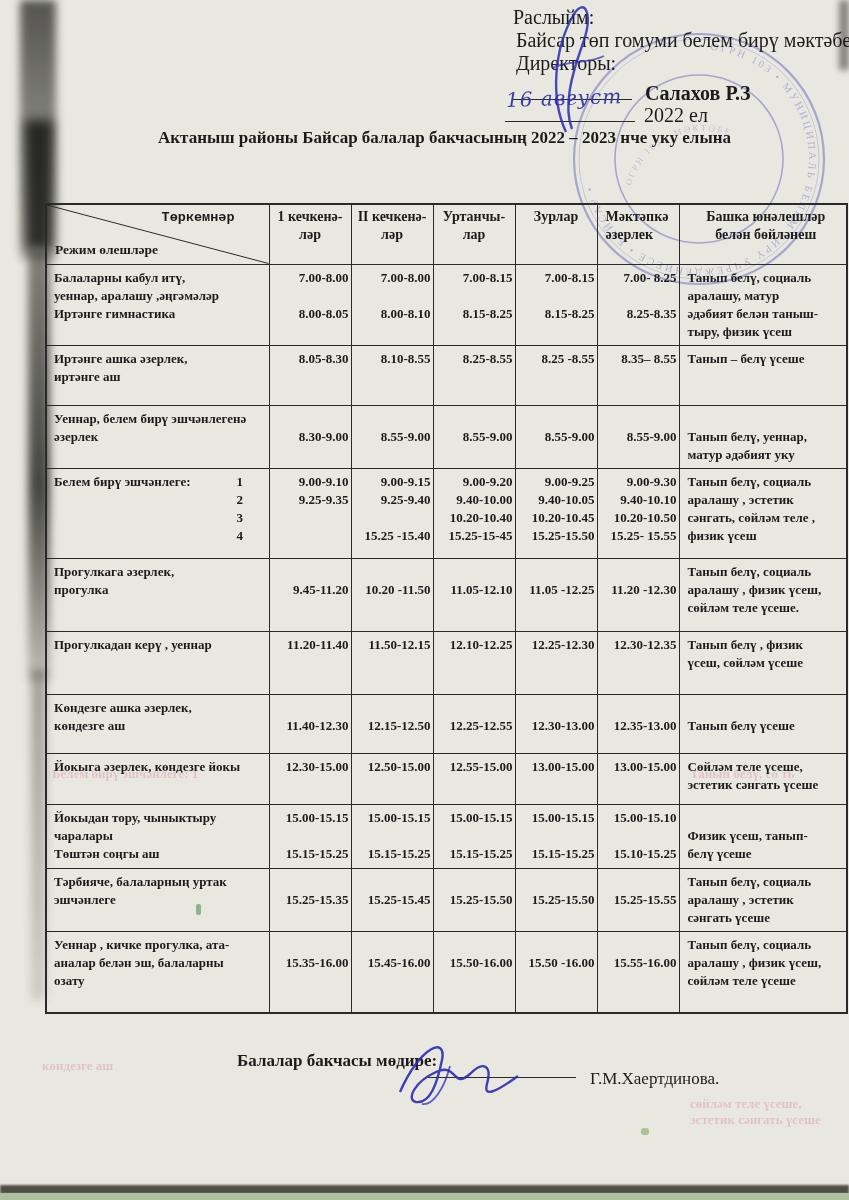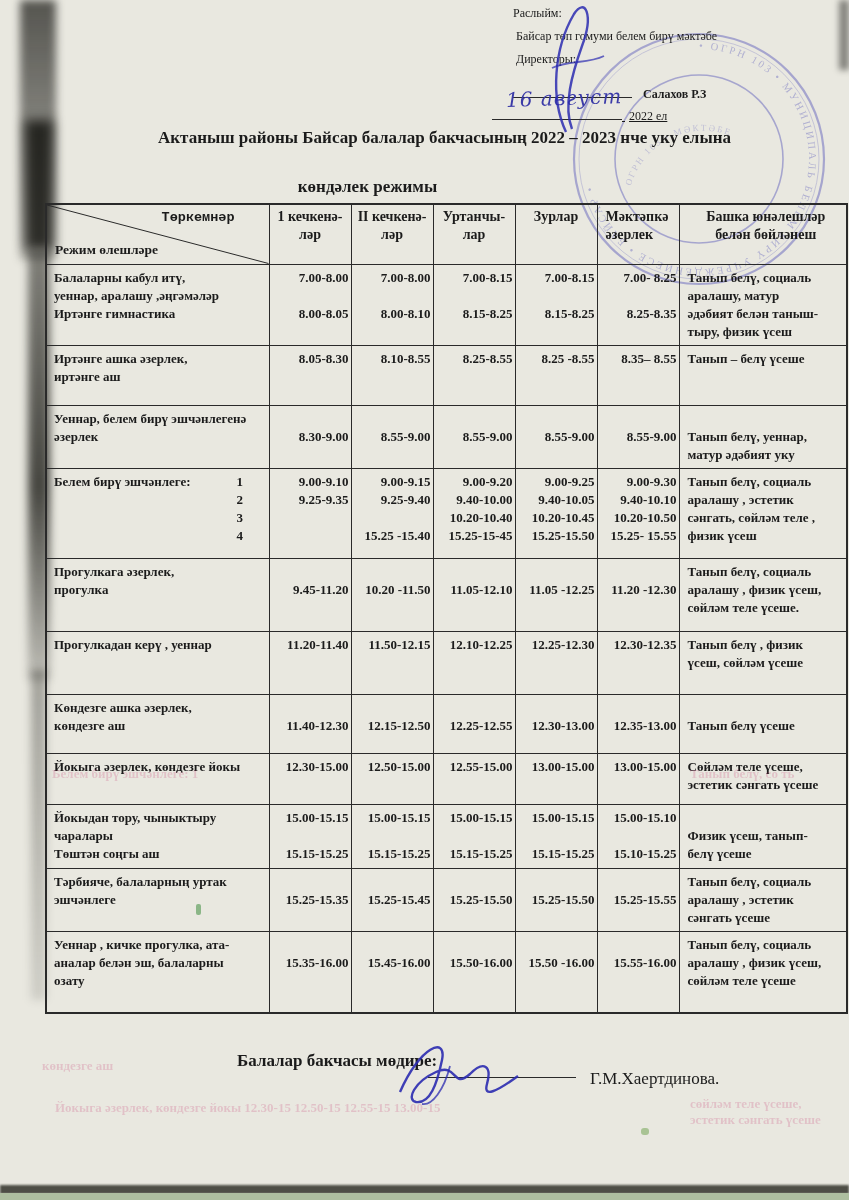--- a/index.html
+++ b/index.html
@@ -1,18 +1,18 @@
 <!DOCTYPE html>
 <html><head>
 <meta charset="utf-8">
 <style>
   html,body{margin:0;padding:0;background:#d8d8d0;}
   .page{position:relative;width:849px;height:1200px;background:#e9e8e0;overflow:hidden;
         font-family:"Liberation Serif","DejaVu Serif",serif;color:#1b1b1b;}
-  .hrow{position:absolute;white-space:nowrap;font-size:12px;}
+  .hrow{position:absolute;white-space:nowrap;font-size:20px;}
   .uline{display:inline-block;border-bottom:1.4px solid #2a2a2a;height:15px;vertical-align:baseline;}
   .handwrite{position:absolute;font-style:italic;color:#3b3ba8;font-size:20px;letter-spacing:1px;
              transform:rotate(-2deg);font-family:"DejaVu Serif",serif;}
 
   
   .title1{position:absolute;top:128px;left:40px;right:0;text-align:center;font-weight:bold;font-size:17px;}
   .title2{position:absolute;top:177px;left:0;width:735px;text-align:center;font-weight:bold;font-size:17px;}
 
   
   .tblwrap{position:absolute;left:45px;top:203px;}
@@ -90,33 +90,32 @@
     </svg>
   </div>
 
   <div class="hrow" style="left:513px;top:6px;">Раслыйм:</div>
   <div class="hrow" style="left:516px;top:29px;">Байсар төп гомуми белем бирү мәктәбе</div>
   <div class="hrow" style="left:516px;top:52px;">Директоры:</div>
   <div class="hrow" style="left:512px;top:82px;">
     <span class="uline" style="width:120px;"></span>
     <span style="margin-left:8px;font-weight:bold;">Салахов Р.З</span>
   </div>
-  <div class="hrow" style="left:492px;top:104px;text-decoration:underline;">
+  <div class="hrow" style="left:505px;top:104px;">
     <span class="uline" style="width:130px;"></span>
     <span style="margin-left:4px;">2022 ел</span>
   </div>
   <div class="handwrite" style="left:506px;top:86px;">16 август</div>
 
   <svg class="sig" style="left:538px;top:2px;" width="80" height="135" viewBox="0 0 80 135">
     <path d="M28,130 C12,96 16,46 36,12 C47,-5 56,12 44,44 C34,72 25,104 34,127" fill="none" stroke="#2b2bb0" stroke-width="2.4" opacity="0.85"></path>
     <path d="M14,66 C30,58 50,62 66,54" fill="none" stroke="#2b2bb0" stroke-width="1.8" opacity="0.7"></path>
   </svg>
 
   <div class="title1">Актаныш районы Байсар балалар бакчасының 2022 – 2023  нче  уку  елына</div>
-  <div class="title2">көндәлек  режимы</div>
 
   <div class="tblwrap">
     <table class="sched">
       <colgroup>
         <col style="width:223px">
           <col style="width:82px">
           <col style="width:82px">
         <col style="width:82px">
           <col style="width:82px">
           <col style="width:82px">
@@ -349,17 +348,16 @@
   <div class="fline"></div>
   <svg class="sig" style="left:392px;top:1032px;" width="150" height="75" viewBox="0 0 150 75">
     <path d="M8,60 C28,14 55,4 50,28 C45,52 38,72 24,70 C14,68 22,50 44,40 C66,30 60,58 78,42 C92,28 100,34 95,52 C91,66 104,60 126,44" fill="none" stroke="#2b2bb0" stroke-width="2.4" opacity="0.9"></path>
     <path d="M58,34 C52,58 40,74 30,72" fill="none" stroke="#2b2bb0" stroke-width="1.8" opacity="0.75"></path>
   </svg>
   <div class="fname">Г.М.Хаертдинова.</div>
 
   <div class="ghost" style="left:52px;top:766px;">Белем бирү эшчәнлеге:      1</div>
   <div class="ghost" style="left:690px;top:766px;">Танып белү, со        ть</div>
   <div class="ghost" style="left:42px;top:1058px;">көндезге аш</div>
-  <div class="ghost" style="left:55px;top:1100px;width:600px;">Йокыга әзерлек, көндезге йокы        12.30-15       12.50-15       12.55-15       13.00-15</div>
   <div class="ghost" style="left:690px;top:1096px;">сөйләм теле үсеше,
 эстетик сәнгать үсеше</div>
 
 </div>
 
 </body></html>

